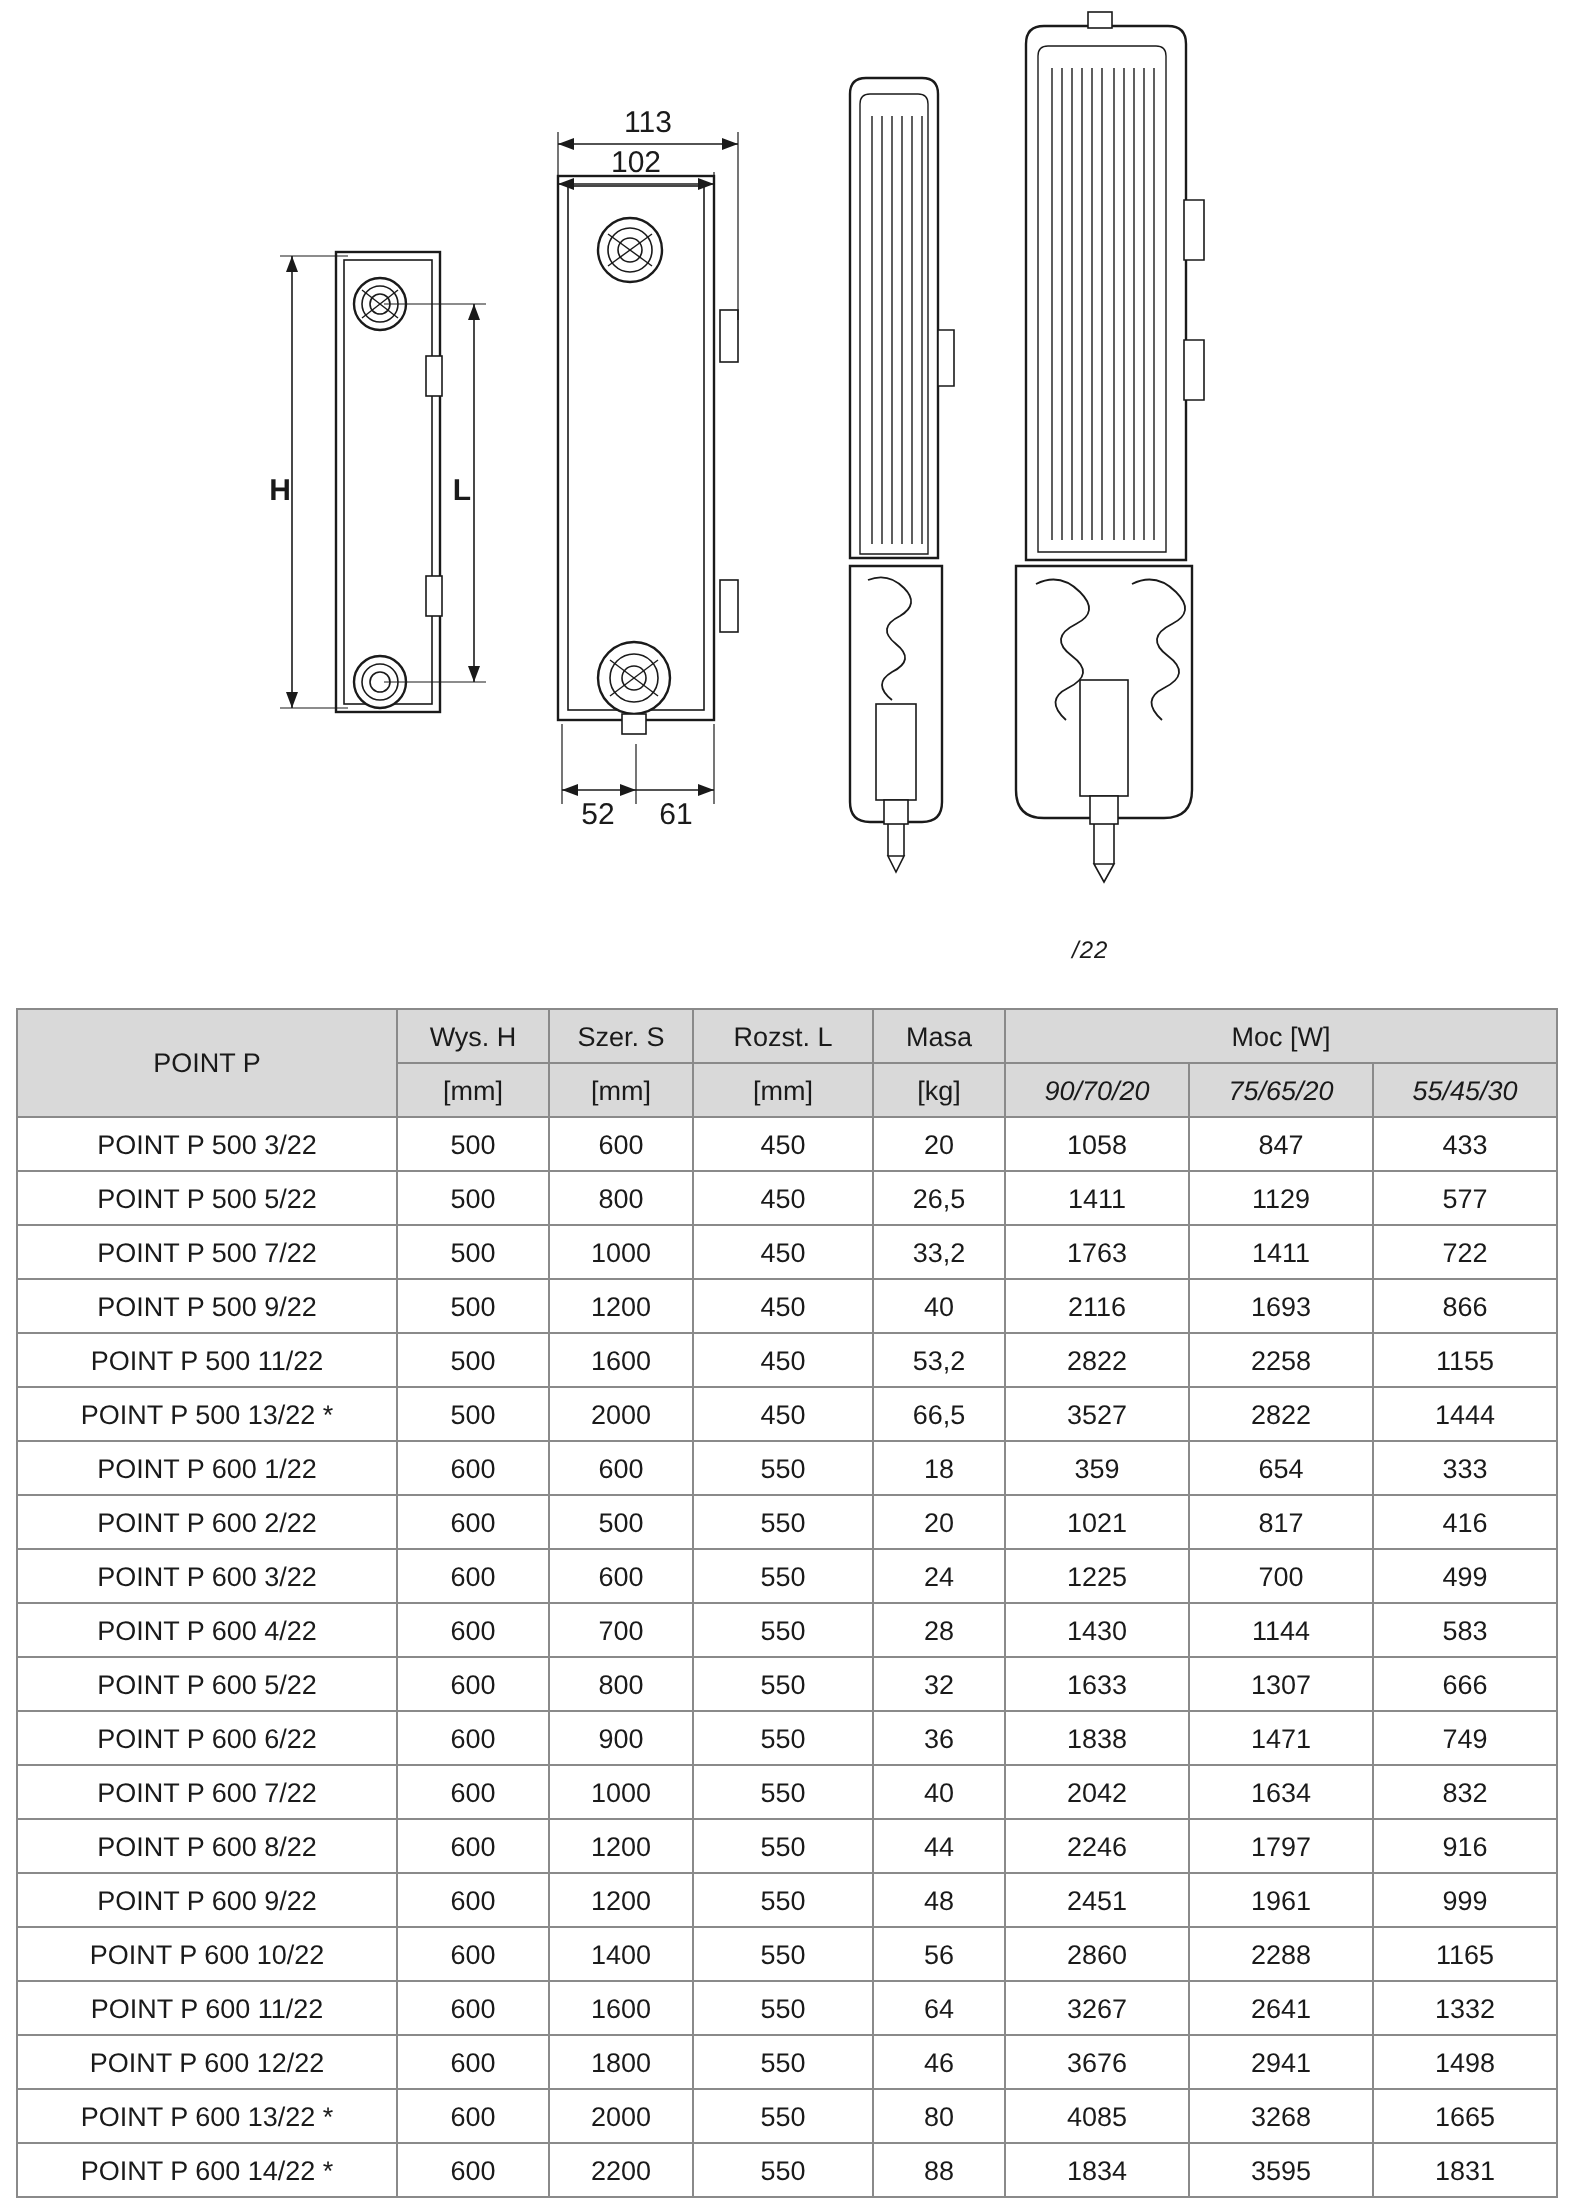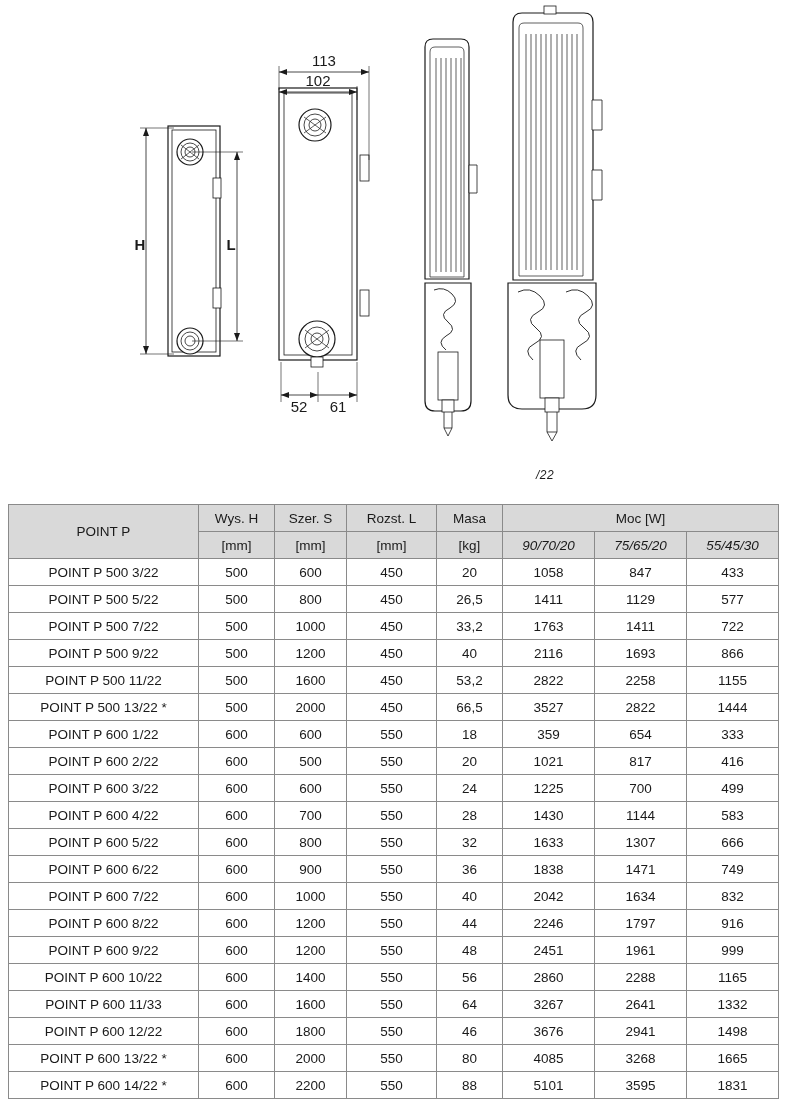--- a/index.html
+++ b/index.html
@@ -422,21 +422,21 @@
           <td class="model">POINT P 600 10/22</td>
           <td>600</td>
           <td>1400</td>
           <td>550</td>
           <td>56</td>
           <td>2860</td>
           <td>2288</td>
           <td>1165</td>
         </tr>
         <tr>
-          <td class="model">POINT P 600 11/33</td>
+          <td class="model">POINT P 600 11/22</td>
           <td>600</td>
           <td>1600</td>
           <td>550</td>
           <td>64</td>
           <td>3267</td>
           <td>2641</td>
           <td>1332</td>
         </tr>
         <tr>
           <td class="model">POINT P 600 12/22</td>
@@ -457,19 +457,19 @@
           <td>4085</td>
           <td>3268</td>
           <td>1665</td>
         </tr>
         <tr>
           <td class="model">POINT P 600 14/22 *</td>
           <td>600</td>
           <td>2200</td>
           <td>550</td>
           <td>88</td>
-          <td>5101</td>
+          <td>1834</td>
           <td>3595</td>
           <td>1831</td>
         </tr>
       </tbody>
   </table>
 </div>
 
 </body></html>

